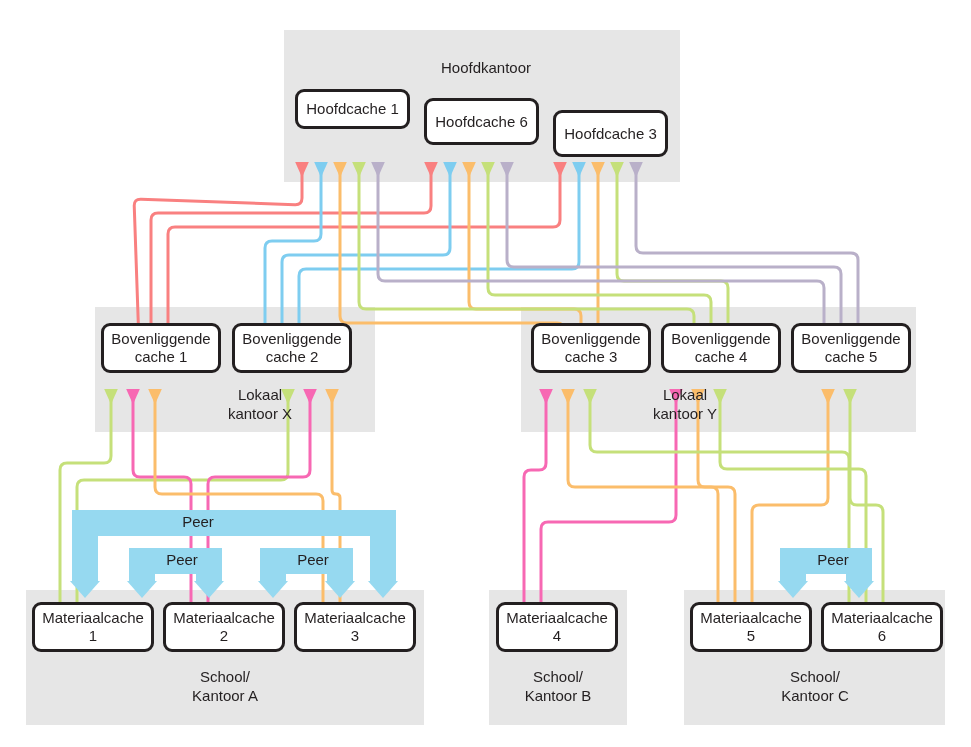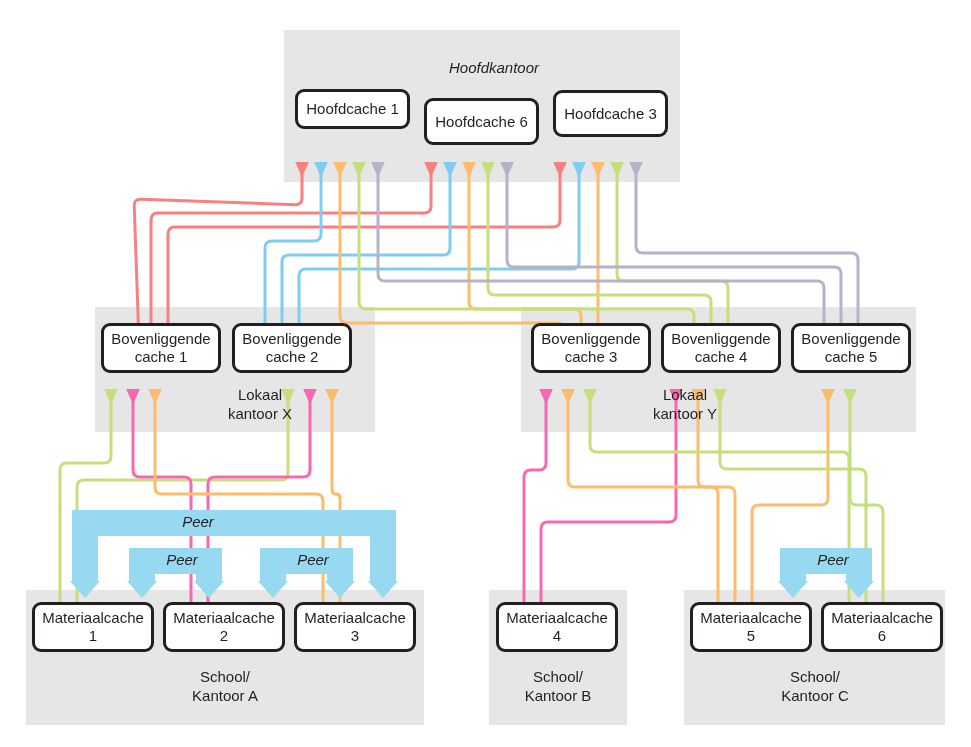--- a/index.html
+++ b/index.html
@@ -50,21 +50,20 @@
     align-items: center;
     justify-content: center;
     white-space: pre-line;
   }
   .peer-label {
     position: absolute;
     color: #231f20;
     font-size: 15px;
     text-align: center;
     line-height: 18px;
-    font-style: italic;
   }
 </style>
 </head>
 <body>
 
 <div id="diagram-root">
 
   <div id="zone-layer">
       <div class="zone" style="left: 284px; top: 30px; width: 396px; height: 152px; background: rgb(230, 230, 230);"></div>
       <div class="zone" style="left: 95px; top: 307px; width: 280px; height: 125px; background: rgb(230, 230, 230);"></div>
@@ -157,37 +156,37 @@
       </g>
     </svg>
   <div id="peer-label-layer">
       <div class="peer-label" style="left: 168px; top: 513px; width: 60px;">Peer</div>
       <div class="peer-label" style="left: 152px; top: 551px; width: 60px;">Peer</div>
       <div class="peer-label" style="left: 283px; top: 551px; width: 60px;">Peer</div>
       <div class="peer-label" style="left: 803px; top: 551px; width: 60px;">Peer</div>
     </div>
 
   <div id="zone-label-layer">
-      <div class="zone-label" style="left: 296px; top: 58px; width: 396px; font-style: italic;">Hoofdkantoor</div>
+      <div class="zone-label" style="left: 288px; top: 58px; width: 396px;">Hoofdkantoor</div>
       <div class="zone-label" style="left: 185px; top: 385px; width: 150px;">Lokaal
 kantoor X</div>
       <div class="zone-label" style="left: 610px; top: 385px; width: 150px;">Lokaal
 kantoor Y</div>
       <div class="zone-label" style="left: 150px; top: 667px; width: 150px;">School/
 Kantoor A</div>
       <div class="zone-label" style="left: 483px; top: 667px; width: 150px;">School/
 Kantoor B</div>
       <div class="zone-label" style="left: 740px; top: 667px; width: 150px;">School/
 Kantoor C</div>
     </div>
 
   <div id="node-layer">
       <div class="node" style="left: 295px; top: 89px; width: 115px; height: 40px; border-color: rgb(35, 31, 32);">Hoofdcache 1</div>
       <div class="node" style="left: 424px; top: 98px; width: 115px; height: 47px; border-color: rgb(35, 31, 32);">Hoofdcache 6</div>
-      <div class="node" style="left: 553px; top: 90px; width: 115px; height: 47px; border-color: rgb(35, 31, 32);">Hoofdcache 3</div>
+      <div class="node" style="left: 553px; top: 110px; width: 115px; height: 47px; border-color: rgb(35, 31, 32);">Hoofdcache 3</div>
       <div class="node" style="left: 101px; top: 323px; width: 120px; height: 50px; border-color: rgb(35, 31, 32);">Bovenliggende
 cache 1</div>
       <div class="node" style="left: 232px; top: 323px; width: 120px; height: 50px; border-color: rgb(35, 31, 32);">Bovenliggende
 cache 2</div>
       <div class="node" style="left: 531px; top: 323px; width: 120px; height: 50px; border-color: rgb(35, 31, 32);">Bovenliggende
 cache 3</div>
       <div class="node" style="left: 661px; top: 323px; width: 120px; height: 50px; border-color: rgb(35, 31, 32);">Bovenliggende
 cache 4</div>
       <div class="node" style="left: 791px; top: 323px; width: 120px; height: 50px; border-color: rgb(35, 31, 32);">Bovenliggende
 cache 5</div>

